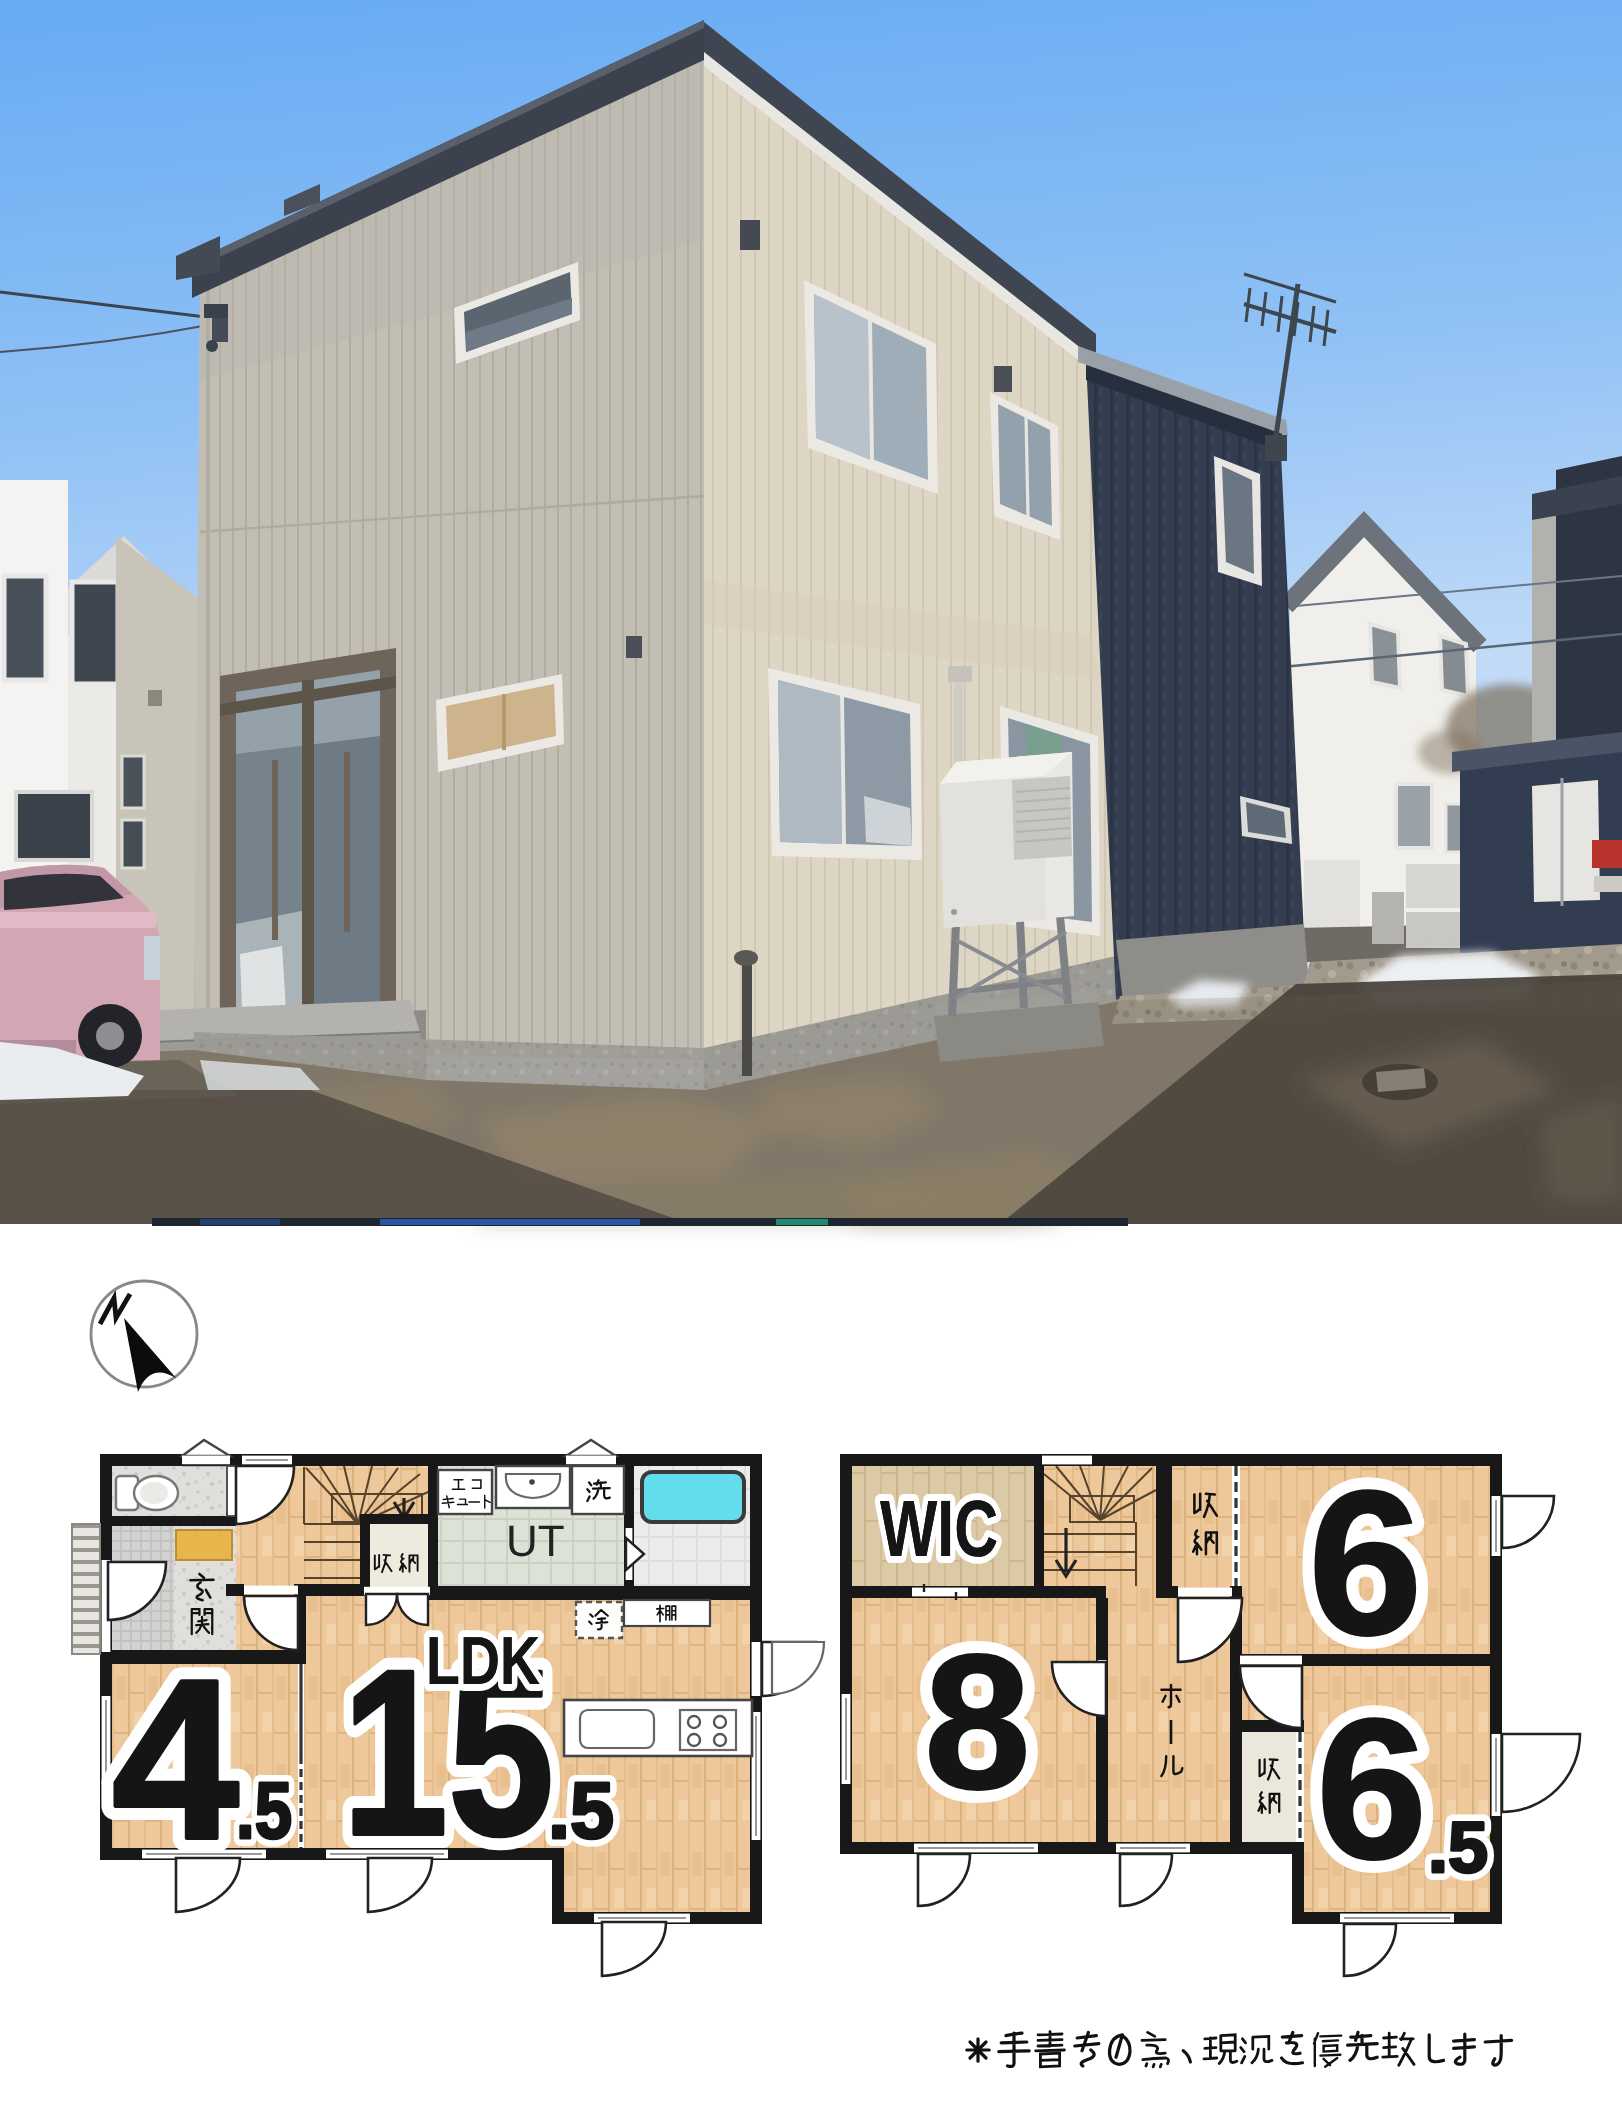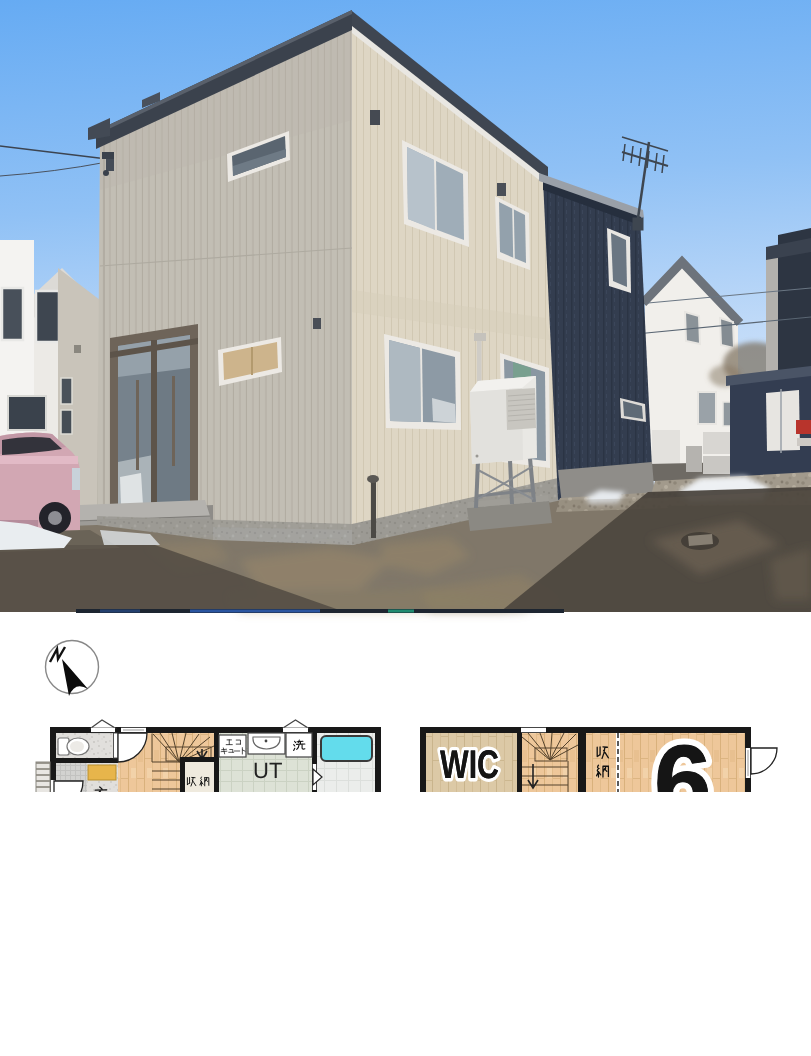--- a/index.html
+++ b/index.html
@@ -1,16 +1,16 @@
 <!DOCTYPE html>
 <html><head>
 <meta charset="utf-8">
 <style>
 html,body{margin:0;padding:0;background:#fff;}
-#page{width:811px;height:792px;position:relative;background:#fff;overflow:hidden;
+#page{width:811px;height:1056px;position:relative;background:#fff;overflow:hidden;
 font-family:"Liberation Sans", sans-serif;}
 svg{display:block;}
 .num{font-family:"Liberation Sans", sans-serif;font-weight:700;fill:#151515;
 paint-order:stroke fill;stroke-linejoin:round;}
 </style>
 </head>
 <body>
 <div id="page">
 <svg width="811" height="1056" viewBox="0 0 811 1056" text-rendering="geometricPrecision" shape-rendering="geometricPrecision">
 <defs>

